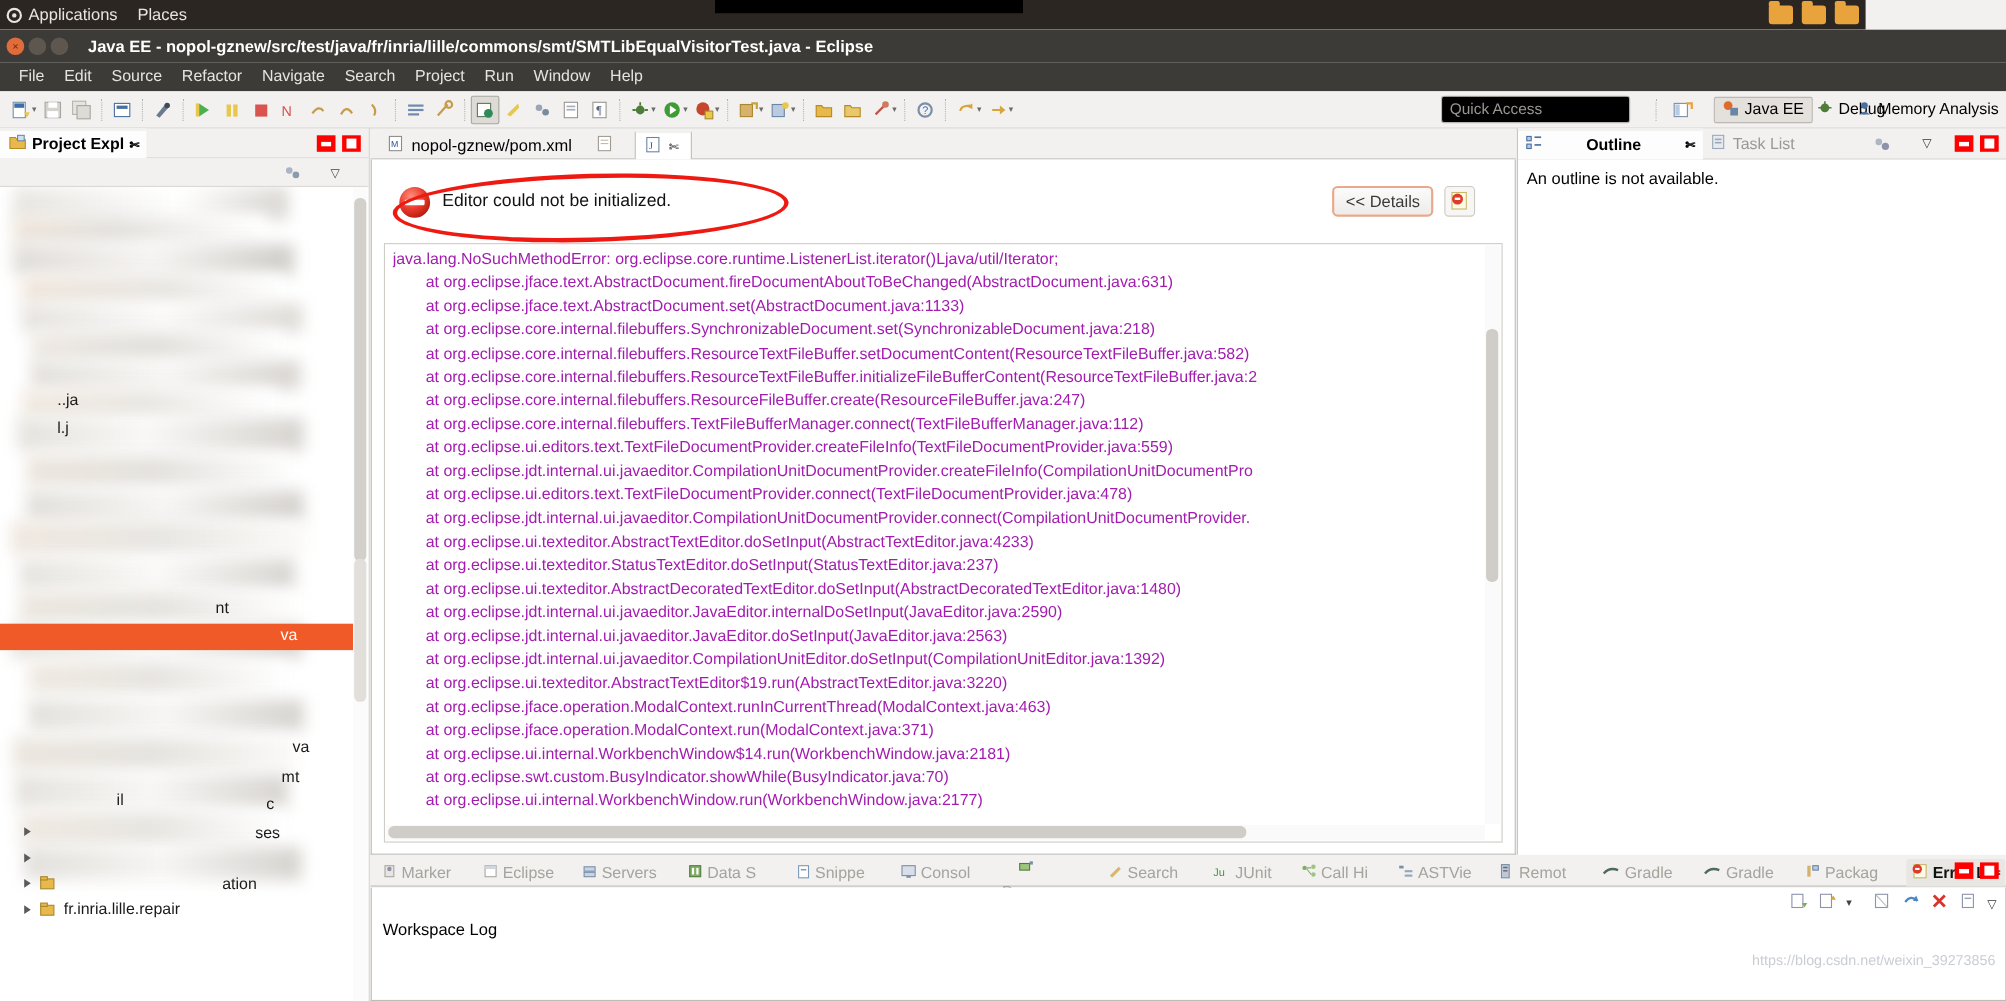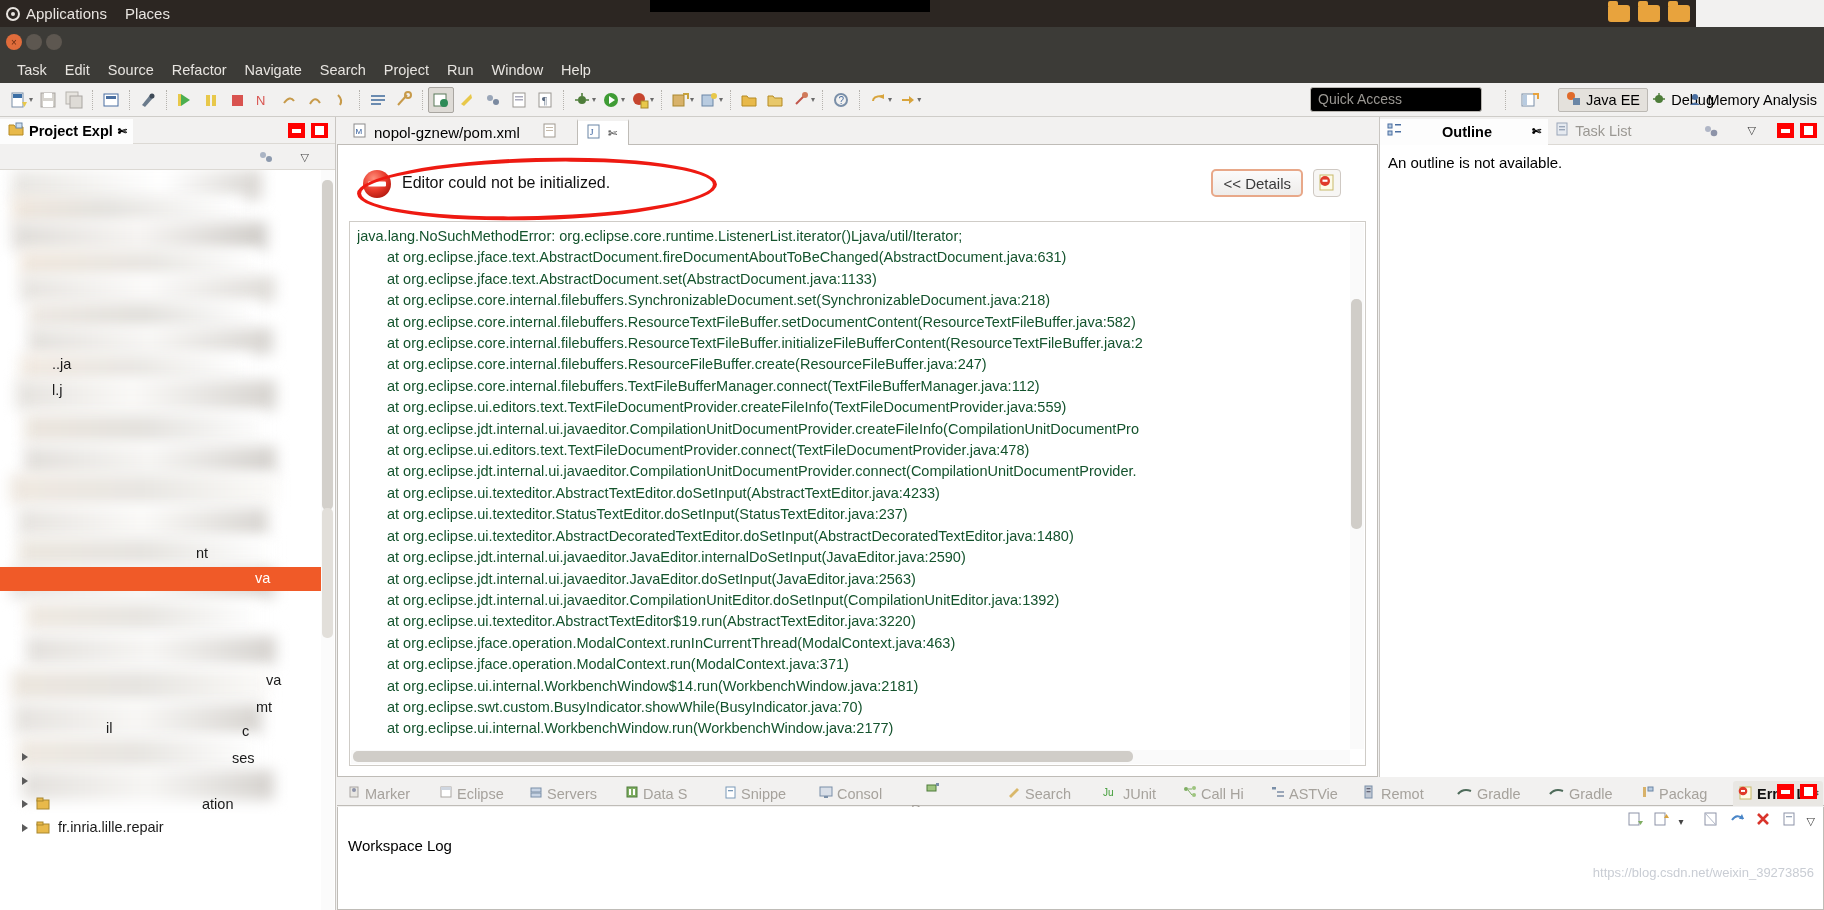--- a/index.html
+++ b/index.html
@@ -161,21 +161,21 @@
   #log-btn { position: absolute; right: 36px; top: 24px; width: 28px; height: 28px;
              border: 1px solid #cfc9c3; border-radius: 4px; background: #f7f6f4;
              display:flex; align-items:center; justify-content:center; }
   #red-oval { position: absolute; left: 19px; top: 13px; width: 360px; height: 62px;
               border: 4px solid #ee1a12; border-radius: 50%; pointer-events: none;
               transform: rotate(-1.5deg); }
   #stack-box { position: absolute; left: 11px; top: 76px; right: 11px; bottom: 10px;
                border: 1px solid #cfccc7; background: #fff; overflow: hidden; }
   #stack-pre { position: absolute; left: 7px; top: 4px; right: 17px; bottom: 17px;
                overflow: hidden; font-family: "Liberation Sans", sans-serif;
-               font-size: 14.5px; line-height: 21.4px; color: #14532d;
+               font-size: 14.5px; line-height: 21.4px; color: #a21caf;
                white-space: pre; }
   .st-ind { padding-left: 30px; display: block; }
   .st-top { display: block; }
   #stack-vbar { position: absolute; right: 1px; top: 1px; width: 14px; bottom: 16px;
                 background: #fafafa; }
   #stack-vthumb { position: absolute; right: 2px; top: 76px; width: 11px; height: 230px;
                   background: #d0cdc8; border-radius: 5px; }
   #stack-hbar { position: absolute; left: 1px; right: 15px; bottom: 1px; height: 14px;
                 background: #fafafa; }
   #stack-hthumb { position: absolute; left: 2px; bottom: 2px; width: 780px; height: 11px;
@@ -229,24 +229,25 @@
     <span class="folder-ico"></span>
   </div>
 </div>
 
 <div id="eclipse">
 
   <div id="titlebar">
     <span class="wbtn close">×</span>
     <span class="wbtn min"></span>
     <span class="wbtn max"></span>
+    <span id="title-text">Java EE - nopol-gznew/src/test/java/fr/inria/lille/commons/smt/SMTLibEqualVisitorTest.java - Eclipse</span>
   </div>
 
   <div id="menubar">
-    <span class="mi">Task</span>
+    <span class="mi">File</span>
     <span class="mi">Edit</span>
     <span class="mi">Source</span>
     <span class="mi">Refactor</span>
     <span class="mi">Navigate</span>
     <span class="mi">Search</span>
     <span class="mi">Project</span>
     <span class="mi">Run</span>
     <span class="mi">Window</span>
     <span class="mi">Help</span>
   </div>

